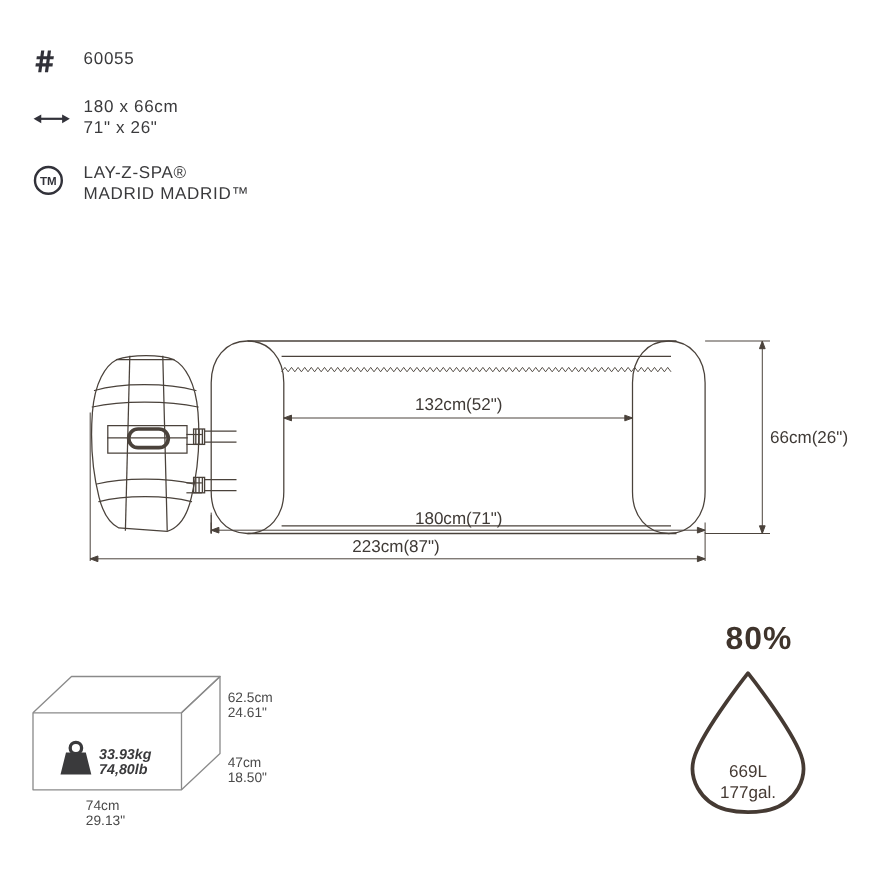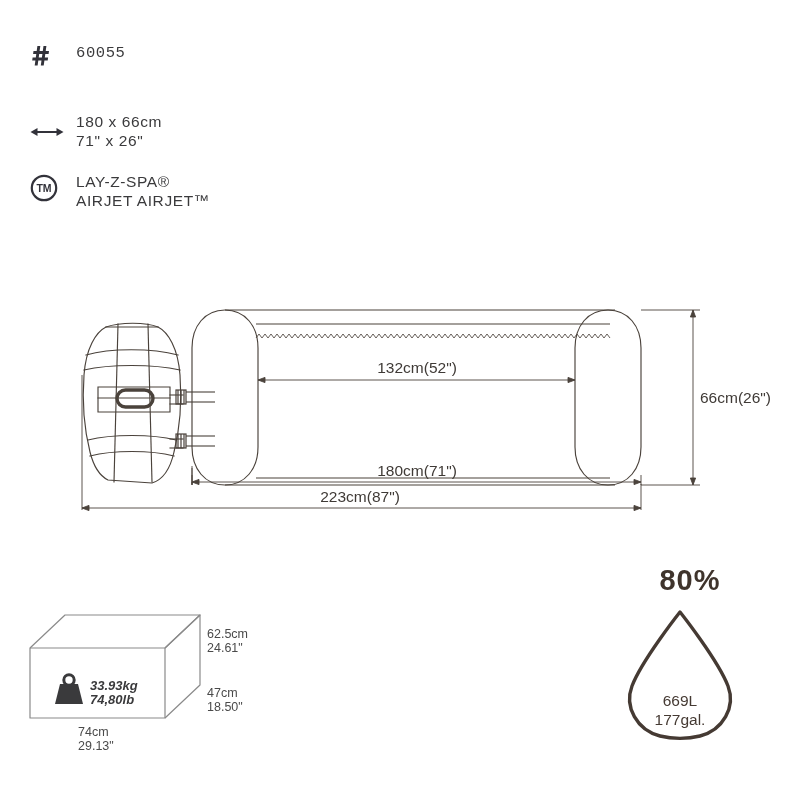--- a/index.html
+++ b/index.html
@@ -41,24 +41,24 @@
     align-items: center;
     justify-content: flex-start;
   }
   .spec-text {
     font-size: 15.5px;
     letter-spacing: 0.6px;
     color: #3a3a3c;
     line-height: 19px;
     white-space: pre;
   }
-  .spec-row-1 { height: 48px; font-family: Liberation Mono, monospace; }
+  .spec-row-1 { height: 48px; }
   .spec-row-1 .spec-icon { padding-top: 3px; }
   .spec-row-1 .spec-text { padding-top: 4px; }
-  .spec-row-2 { height: 58px; margin-top: 24px; }
+  .spec-row-2 { height: 58px; }
   .spec-row-2 .spec-icon { padding-top: 12px; }
   .spec-row-3 { height: 50px; }
   .spec-row-3 .spec-icon { padding-top: 4px; }
   .spec-row-3 .spec-text { padding-top: 2px; }
 
   
   #main-drawing {
     position: absolute;
     left: 0;
     top: 270;
@@ -142,21 +142,21 @@
     </div>
 
     <div class="spec-row spec-row-3">
       <div class="spec-icon">
         <svg width="28" height="28" viewBox="0 0 28 28" aria-hidden="true">
           <circle cx="14" cy="14" r="12.2" fill="none" stroke="#32323a" stroke-width="2.2"></circle>
           <text x="14" y="18.2" text-anchor="middle" font-family="Liberation Sans, sans-serif" font-size="10.5" font-weight="bold" fill="#32323a">TM</text>
         </svg>
       </div>
       <div class="spec-text">LAY-Z-SPA®
-AIRJET AIRJET™</div>
+MADRID MADRID™</div>
     </div>
   </div>
 
   <div id="main-drawing">
     <svg width="800" height="270" viewBox="0 0 800 270" aria-hidden="true">
       <g fill="none" stroke="#4a423b" stroke-width="1.15" stroke-linecap="square">
 
         <path d="M106 57
                  C 96 62, 86 78, 84 105
                  C 82 132, 84 158, 90 182

